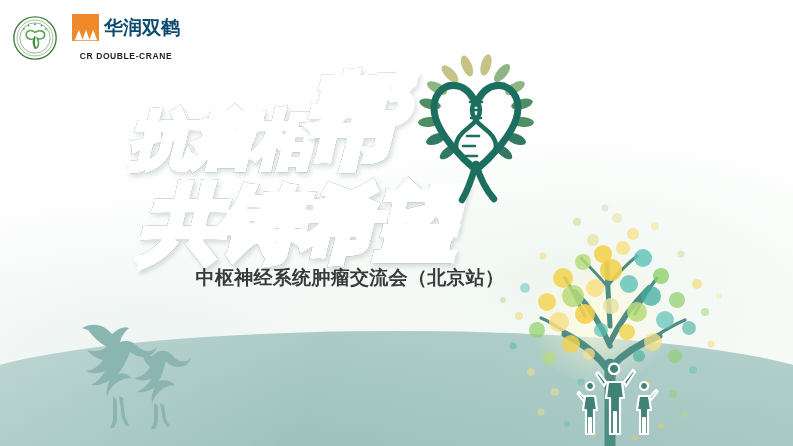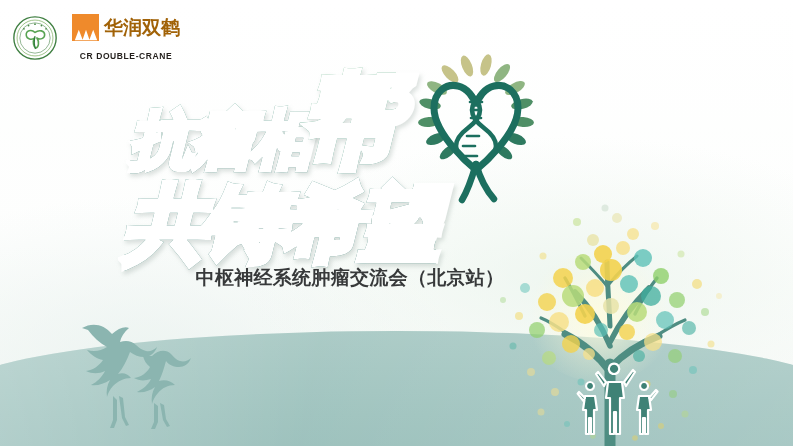--- a/index.html
+++ b/index.html
@@ -60,21 +60,21 @@
   .cr-top { display: flex; align-items: center; gap: 5px; }
   .cr-mark {
     width: 27px; height: 27px;
     background: #ef8a2b;
     display: flex; align-items: flex-end; justify-content: center;
   }
   .cr-hanzi {
     font-family: "DejaVu Sans", "Liberation Sans", sans-serif;
     font-size: 19px;
     font-weight: 700;
-    color: #a16207;
+    color: #0c4a6e;
     letter-spacing: 0px;
     line-height: 1;
   }
   .cr-en {
     font-size: 8.5px;
     font-weight: 700;
     color: #231f1c;
     letter-spacing: 0.6px;
     margin-top: 10px;
   }
@@ -114,21 +114,21 @@
     top: -4px;
     font-size: 102px;
     letter-spacing: -6px;
     background: linear-gradient(168deg, #66b37f 0%, #3c9670 38%, #14695b 95%);
     -webkit-background-clip: text;
     background-clip: text;
     color: transparent;
     -webkit-text-stroke: 7px #ffffff;
   }
   .tl-2 {
-    left: 124px;
+    left: 140px;
     top: 112px;
     font-size: 82px;
     letter-spacing: -4px;
     background: linear-gradient(172deg, #22796a 0%, #125c51 80%);
     -webkit-background-clip: text;
     background-clip: text;
     color: transparent;
     -webkit-text-stroke: 7px #ffffff;
   }
 

